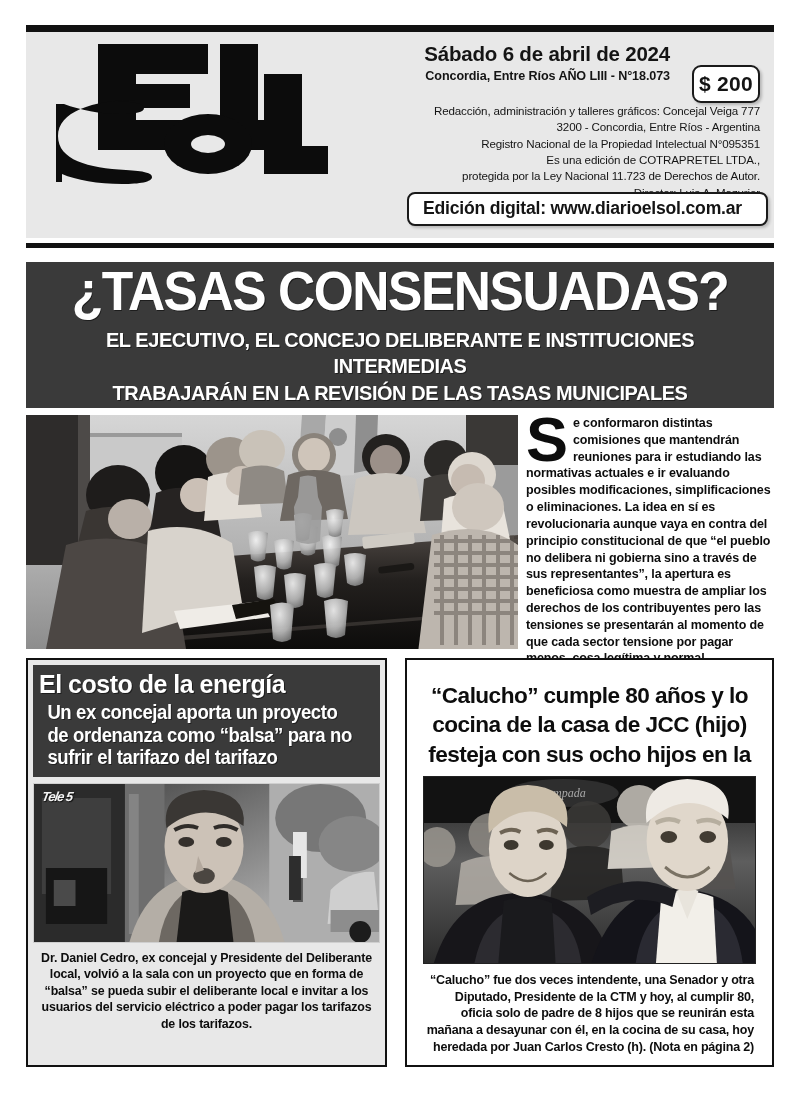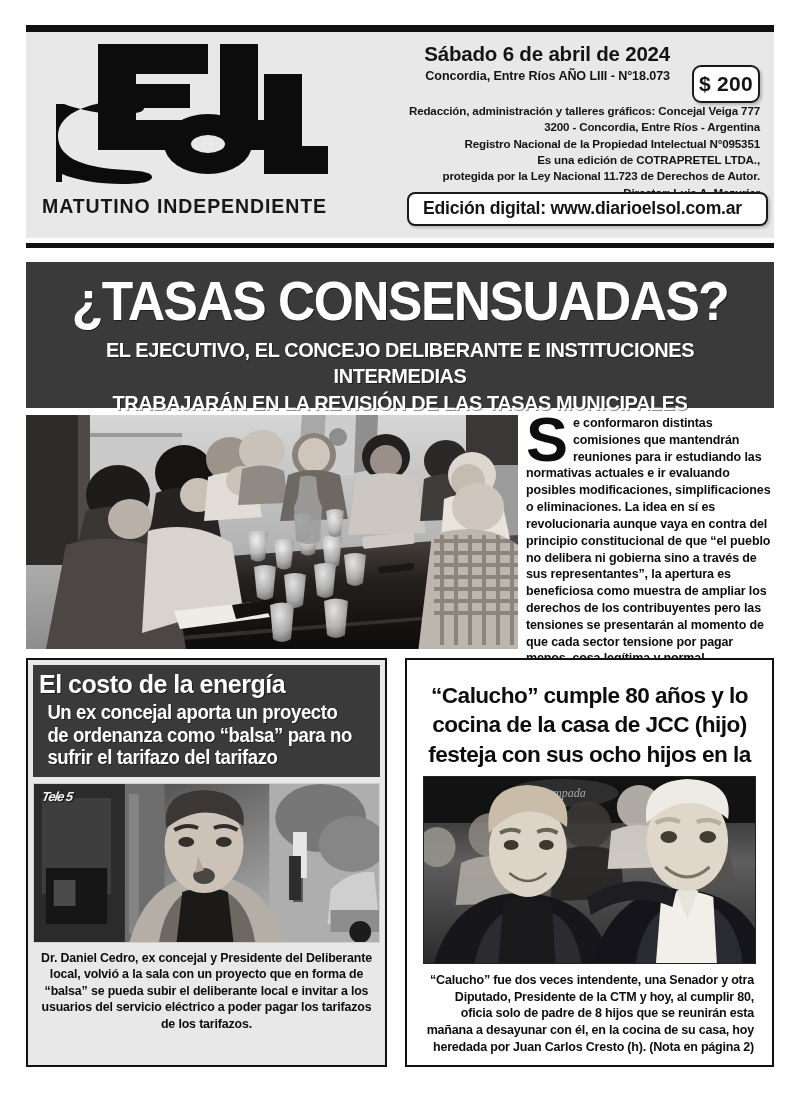--- a/index.html
+++ b/index.html
@@ -67,21 +67,21 @@
     display: flex; align-items: center; justify-content: center;
     font-size: 21px; font-weight: bold; color: #141414;
     box-shadow: 2px 2px 3px rgba(0,0,0,0.22);
     letter-spacing: 0.3px;
     margin-top: 25px;
   }
   .imprint {
     margin-top: 7px; text-align: right; padding-right: 6px;
   }
   .imprint div {
-    font-size: 11.6px; font-weight: bold; color: #141414;
+    font-size: 11.6px; font-weight: normal; color: #141414;
     line-height: 1.41; letter-spacing: -0.15px;
   }
   .digital-bar {
     position: absolute; right: 6px; bottom: 12px;
     border: 2.2px solid #1a1a1a; border-radius: 8px;
     background: #ffffff;
     padding: 4px 24px 5px 14px;
     font-size: 17.6px; font-weight: bold; color: #141414;
     box-shadow: 2px 2px 3px rgba(0,0,0,0.2);
     letter-spacing: -0.2px;
@@ -93,21 +93,21 @@
     position: absolute; left: 26px; top: 243px; width: 748px; height: 5px;
     background: #111111;
   }
 
   
   .banner {
     position: absolute; left: 26px; top: 262px; width: 748px; height: 146px;
     background: #3a3a3a;
     color: #ffffff;
     text-align: center;
-    padding-top: 12px;
+    padding-top: 2px;
   }
   .banner-h1 {
     font-size: 56px; font-weight: bold;
     letter-spacing: -1.6px;
     line-height: 0.98;
     transform: scaleX(0.92);
     white-space: nowrap;
     text-shadow: 1px 1px 0 rgba(0,0,0,0.5);
   }
   .banner-sub {
@@ -230,21 +230,20 @@
 
             <path d="M96 66 C52 66 18 78 18 102 C18 126 48 134 86 136 C104 137 112 139 112 143 C112 148 100 150 82 150 C58 150 36 146 22 140 L22 148 L16 148 L16 70 L24 70 C40 76 60 80 80 80 C96 80 104 78 104 74 C104 70 96 68 78 67 Z"></path>
 
             <ellipse cx="168" cy="110" rx="44" ry="30"></ellipse>
             <ellipse cx="168" cy="110" rx="17" ry="9" fill="#e8e8e8"></ellipse>
 
             <path d="M224 40 L262 40 L262 112 L288 112 L288 140 L224 140 Z"></path>
           </g>
         </svg>
       </div>
-      <div class="logo-tagline">MATUTINO INDEPENDIENTE</div>
     </div>
 
     <div class="head-right">
       <div class="dateline-row">
         <div class="dateline-block">
           <div class="date-main">Sábado 6 de abril de 2024</div>
           <div class="date-sub">Concordia, Entre Ríos AÑO LIII - N°18.073</div>
         </div>
         <div class="price-badge">$ 200</div>
       </div>

